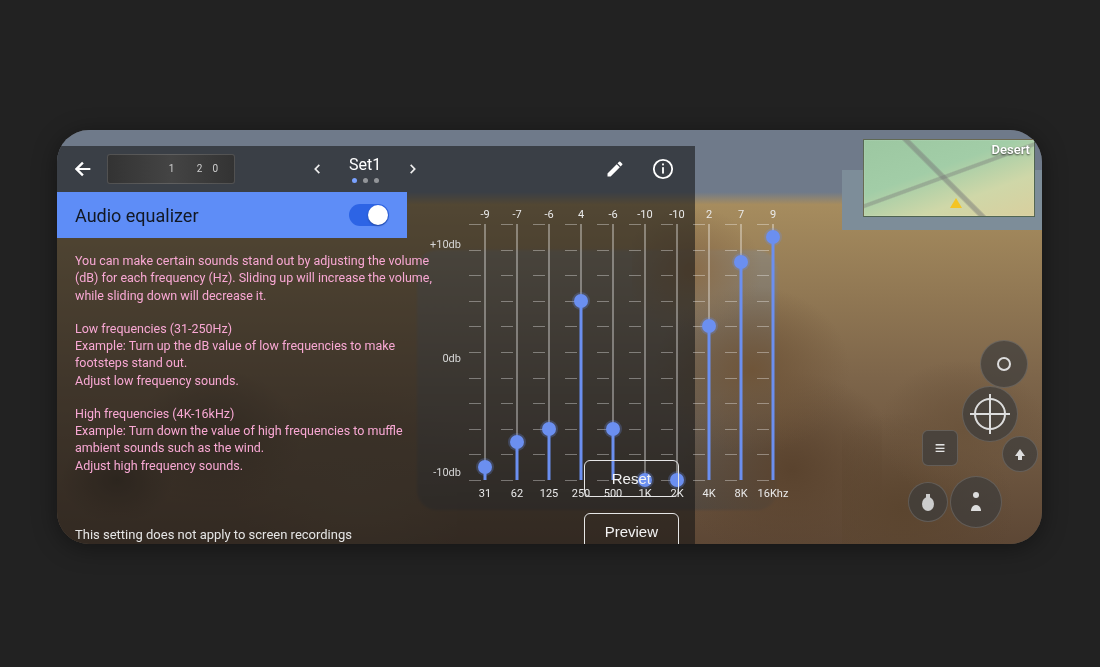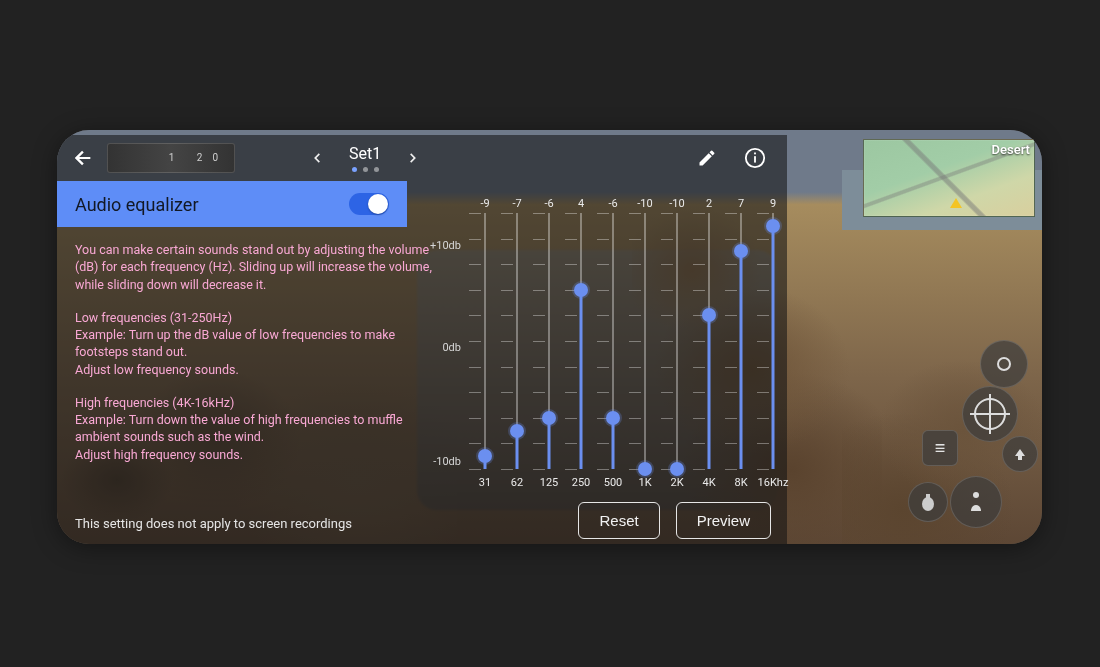--- a/index.html
+++ b/index.html
@@ -44,21 +44,21 @@
   }
   .rockwall2 {
     position: absolute; right: 0; top: 40px; width: 200px; height: 374px;
     background:
       linear-gradient(180deg, #7d8d99 0%, #7d8d99 60px, transparent 60px),
       radial-gradient(120px 100px at 120px 260px, #6b543c 0%, transparent 70%),
       radial-gradient(160px 140px at 60px 340px, #5b452f 0%, transparent 70%);
   }
   
   .overlay {
-    position: absolute; left: 0; top: 5px; width: 730px; height: 100%;
+    position: absolute; left: 0; top: 16px; width: 638px; height: 100%;
     background: rgba(20,20,20,.58);
     color: #eee;
   }
   
   .hdr {
     height: 46px; display: flex; align-items: center;
     padding: 0 8px;
   }
   .back { width: 36px; height: 36px; display:flex; align-items:center; justify-content:center; color: #fff; }
   .thumb {
@@ -97,21 +97,21 @@
     content:""; position:absolute; right:1px; top:1px; width:20px; height:20px; border-radius:50%;
     background:#fff; box-shadow: 0 1px 2px rgba(0,0,0,.3);
   }
   .textcol { width: 398px; padding: 14px 18px 0 18px; font-size: 12.5px; line-height: 1.38; color: #f9a8d4; }
   .textcol .group { margin-bottom: 16px; }
   .footnote { position:absolute; bottom: 18px; left: 18px; font-size: 13px; color: #e5e5e5; }
 
   
   .eq { position: absolute; left: 360px; top: 64px; width: 420px; height: 310px; }
   .ylabel { position:absolute; left:0; font-size:11px; color:#d6d6d6; width:44px; text-align:right; }
-  .ylabel.top { top: 28px; margin-top: 12px; }
+  .ylabel.top { top: 28px; }
   .ylabel.mid { top: 142px; }
   .ylabel.bot { top: 256px; }
   .grid {
     position:absolute; left: 52px; top: 14px; width: 320px; height: 256px;
   }
   .grid .tick {
     position:absolute; left:0; width:100%; height:1px;
     background: repeating-linear-gradient(90deg, rgba(255,255,255,.35) 0 12px, transparent 12px 32px);
   }
   .sliders { position:absolute; left: 52px; top: 14px; width: 320px; height: 256px; display:flex; }
@@ -132,21 +132,21 @@
   .slider .val {
     position:absolute; left:50%; transform:translateX(-50%);
     top:-16px; font-size:11px; color:#eaeaea;
   }
   .slider .freq {
     position:absolute; left:50%; transform:translateX(-50%);
     bottom:-20px; font-size:11px; color:#eaeaea;
   }
 
   .buttons {
-    position:absolute; bottom: 10px; right: 16px; display:flex; gap:16px;
+    position:absolute; bottom: 10px; right: 16px; display:flex; gap:16px;flex-direction:column;
   }
   .btn {
     padding: 9px 20px; border:1.5px solid #e6e6e6; border-radius:6px;
     color:#f2f2f2; font-size:15px; background:transparent;
   }
 
   
   .minimap {
     position:absolute; right: 7px; top: 9px; width: 172px; height: 78px;
     border: 1px solid rgba(0,0,0,.5);

